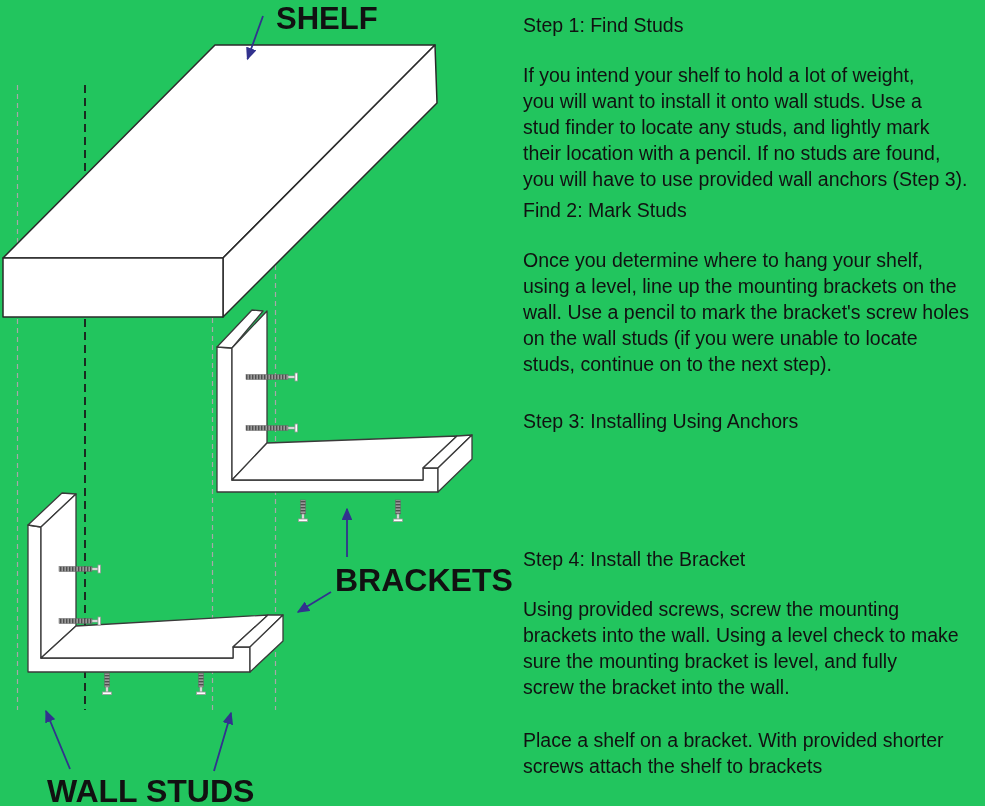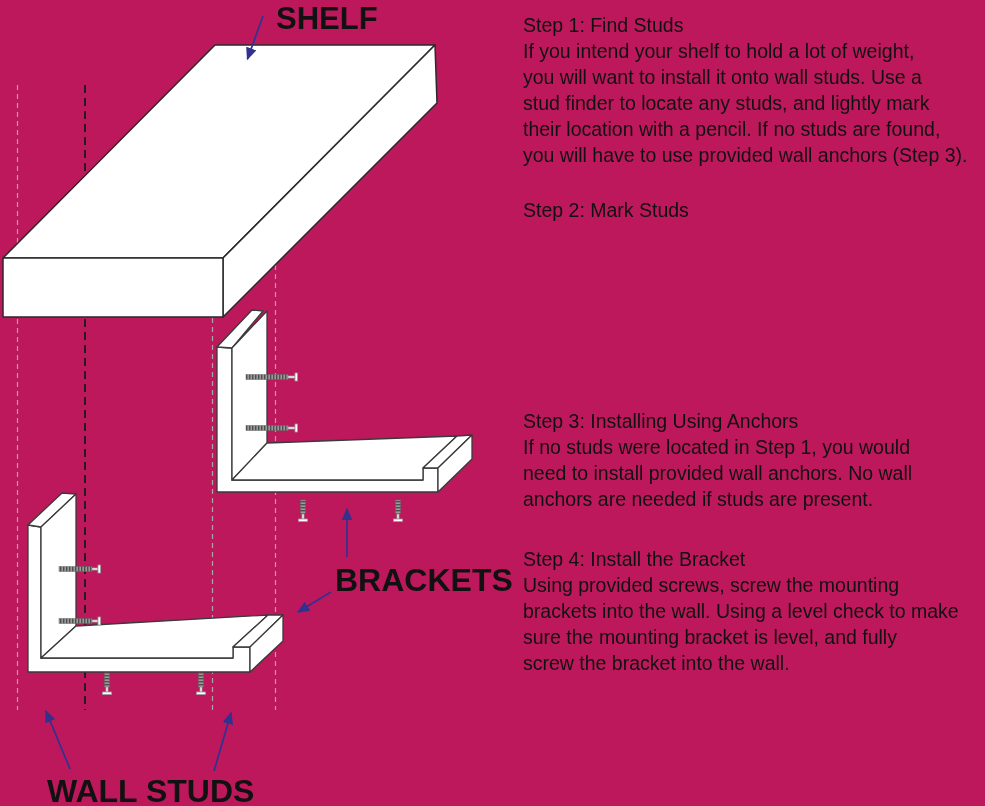--- a/index.html
+++ b/index.html
@@ -1,30 +1,30 @@
 <!DOCTYPE html>
 <html><head>
 <meta charset="utf-8">
 <style>
   html,body{margin:0;padding:0;background:#ffffff;}
   .canvas{
     position:relative;
     width:985px;height:806px;
-    background:#be185d;
+    background:#22c55e;
     overflow:hidden;
     font-family:"Liberation Sans", sans-serif;
   }
   .diagram-svg{position:absolute;left:0;top:0;}
   .steps{position:absolute;left:523px;top:0;width:462px;height:806px;}
   .step{position:absolute;left:0;width:462px;color:#111111;}
   .step-title{
     font-size:19.5px;line-height:26px;white-space:pre;color:#111111;
   }
   .step-body{
-    font-size:19.5px;line-height:26px;white-space:pre;color:#111111;
+    font-size:19.5px;line-height:26px;white-space:pre;color:#111111;margin-top:24px;
   }
   .diag-label{
     font-family:"Liberation Sans", sans-serif;
     font-weight:bold;
     fill:#111111;
   }
 </style>
 </head>
 <body>
 
@@ -144,32 +144,36 @@
   <div class="steps">
     <section class="step" style="top:12px">
       <div class="step-title">Step 1: Find Studs</div>
       <div class="step-body">If you intend your shelf to hold a lot of weight,
 you will want to install it onto wall studs. Use a
 stud finder to locate any studs, and lightly mark
 their location with a pencil. If no studs are found,
 you will have to use provided wall anchors (Step 3).</div>
     </section>
     <section class="step" style="top:197px">
-      <div class="step-title">Step 2: Mark Studs</div>
+      <div class="step-title">Find 2: Mark Studs</div>
+      <div class="step-body">Once you determine where to hang your shelf,
+using a level, line up the mounting brackets on the
+wall. Use a pencil to mark the bracket's screw holes
+on the wall studs (if you were unable to locate
+studs, continue on to the next step).</div>
     </section>
     <section class="step" style="top:408px">
       <div class="step-title">Step 3: Installing Using Anchors</div>
-      <div class="step-body">If no studs were located in Step 1, you would
-need to install provided wall anchors. No wall
-anchors are needed if studs are present.</div>
     </section>
     <section class="step" style="top:546px">
       <div class="step-title">Step 4: Install the Bracket</div>
       <div class="step-body">Using provided screws, screw the mounting
 brackets into the wall. Using a level check to make
 sure the mounting bracket is level, and fully
 screw the bracket into the wall.</div>
     </section>
     <section class="step" style="top:703px">
+      <div class="step-body">Place a shelf on a bracket. With provided shorter
+screws attach the shelf to brackets</div>
     </section>
   </div>
 
 </div>
 
 </body></html>

